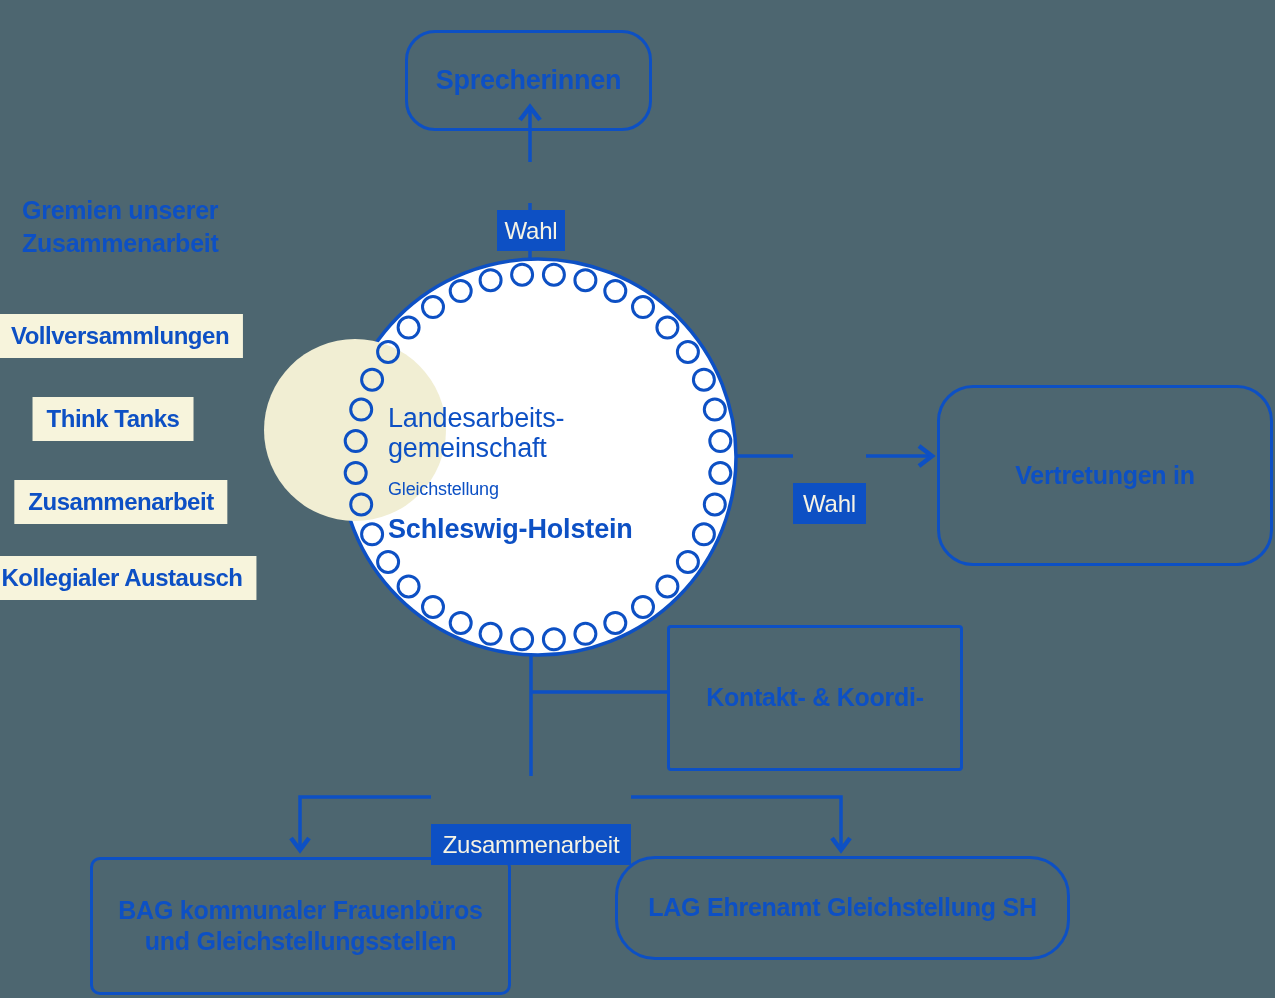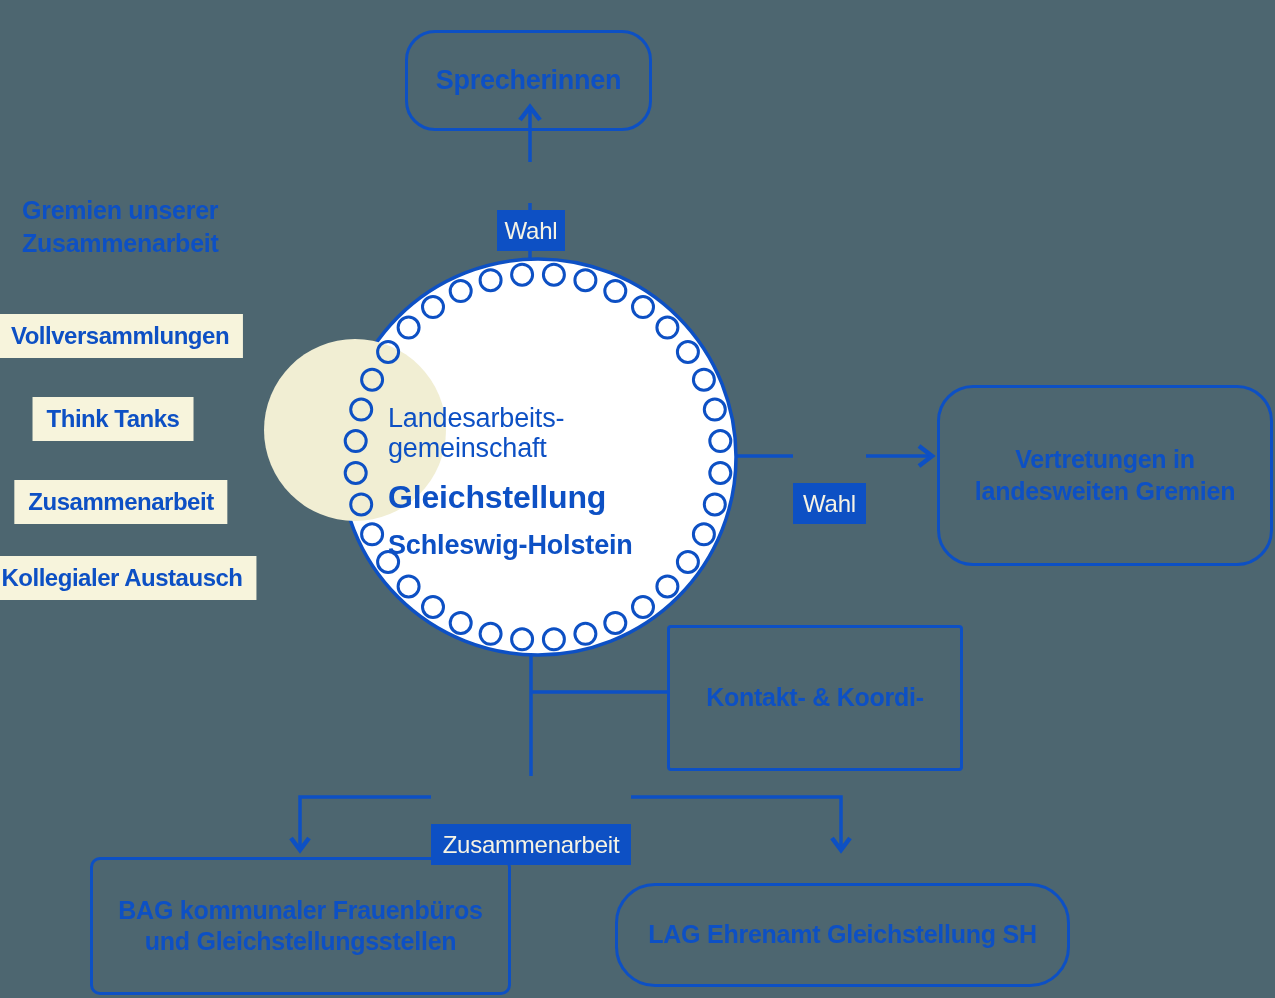--- a/index.html
+++ b/index.html
@@ -37,21 +37,21 @@
     background:var(--cream);color:var(--blue);
     font-size:24px;font-weight:600;letter-spacing:-0.02em;
     padding:8px 14px;white-space:nowrap;
   }
   .center-text{
     position:absolute;left:388px;top:367px;width:300px;z-index:3;
     display:flex;flex-direction:column;align-items:flex-start;
     color:var(--blue);text-align:center;letter-spacing:-0.01em;margin-top:36px;
   }
   .center-text .l-med{font-size:27px;font-weight:500;line-height:1.12;}
-  .center-text .l-bold{font-size:32px;font-weight:700;margin-top:16px;}
+  .center-text .l-bold{font-size:18px;font-weight:400;margin-top:16px;}
   .center-text .l-reg{font-size:27px;font-weight:700;margin-top:14px;}
   .node .nl{display:block;}
 </style>
 </head>
 <body>
 
 <div class="stage">
 
   <svg class="layer" width="1275" height="998" viewBox="0 0 1275 998">
 
@@ -128,33 +128,32 @@
     <div class="l-bold">Gleichstellung</div>
     <div class="l-reg">Schleswig-Holstein</div>
   </div>
 
   <div class="node" style="left:405px;top:3px;width:247px;height:101px;border-radius:30px;font-size:27px;margin-top:27px;">
     <span class="nl">Sprecherinnen</span>
   </div>
 
   <div class="node" style="left:937px;top:385px;width:336px;height:181px;border-radius:36px;font-size:25px;">
     <span class="nl">Vertretungen in</span>
-    <span class="nl">landesweiten Gremien</span>
   </div>
 
   <div class="node" style="left:667px;top:625px;width:296px;height:146px;border-radius:4px;font-size:25px;line-height:1.5;">
     <span class="nl">Kontakt- &amp; Koordi-</span>
   </div>
 
   <div class="node" style="left:90px;top:857px;width:421px;height:138px;border-radius:10px;font-size:25px;">
     <span class="nl">BAG kommunaler Frauenbüros</span>
     <span class="nl">und Gleichstellungsstellen</span>
   </div>
 
-  <div class="node" style="left:615px;top:883px;width:455px;height:104px;border-radius:40px;font-size:25px;">
+  <div class="node" style="left:615px;top:856px;width:455px;height:104px;border-radius:40px;font-size:25px;">
     <span class="nl">LAG Ehrenamt Gleichstellung SH</span>
   </div>
 
   <div class="badge" style="left:497px;top:162px;width:68px;height:41px;">Wahl</div>
   <div class="badge" style="left:793px;top:435px;width:73px;height:41px;">Wahl</div>
   <div class="badge" style="left:431px;top:776px;width:200px;height:41px;">Zusammenarbeit</div>
 
 </div>
 
 </body></html>

